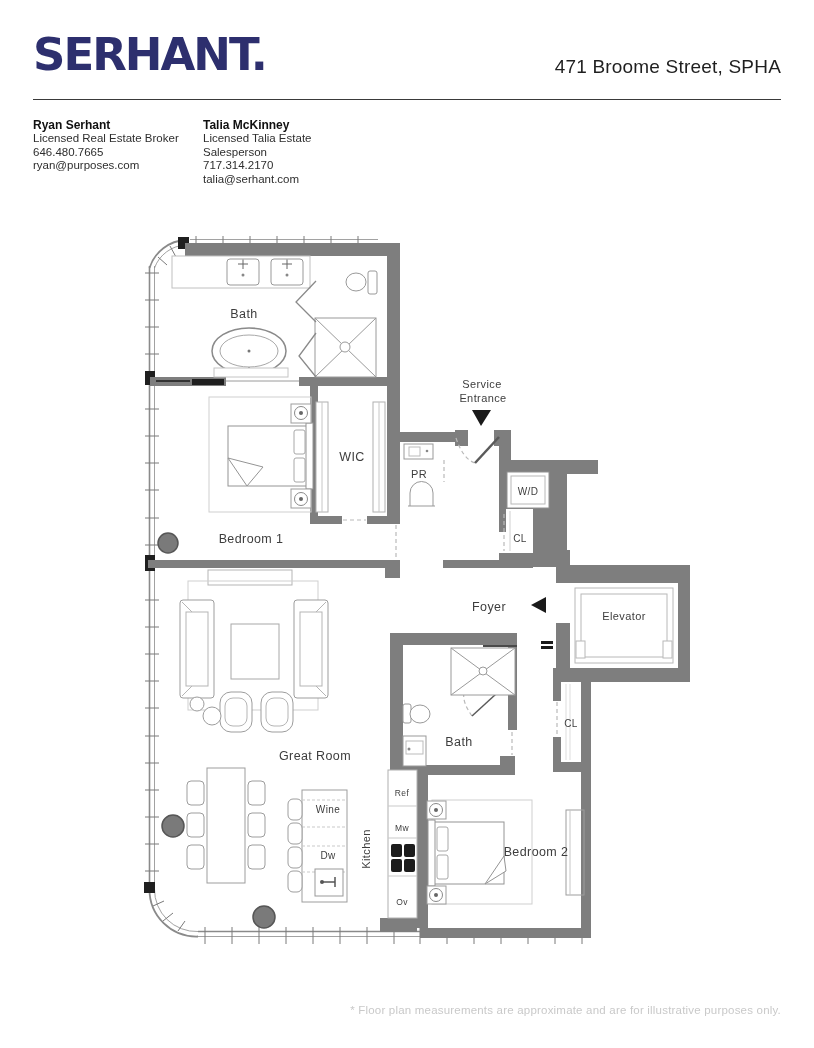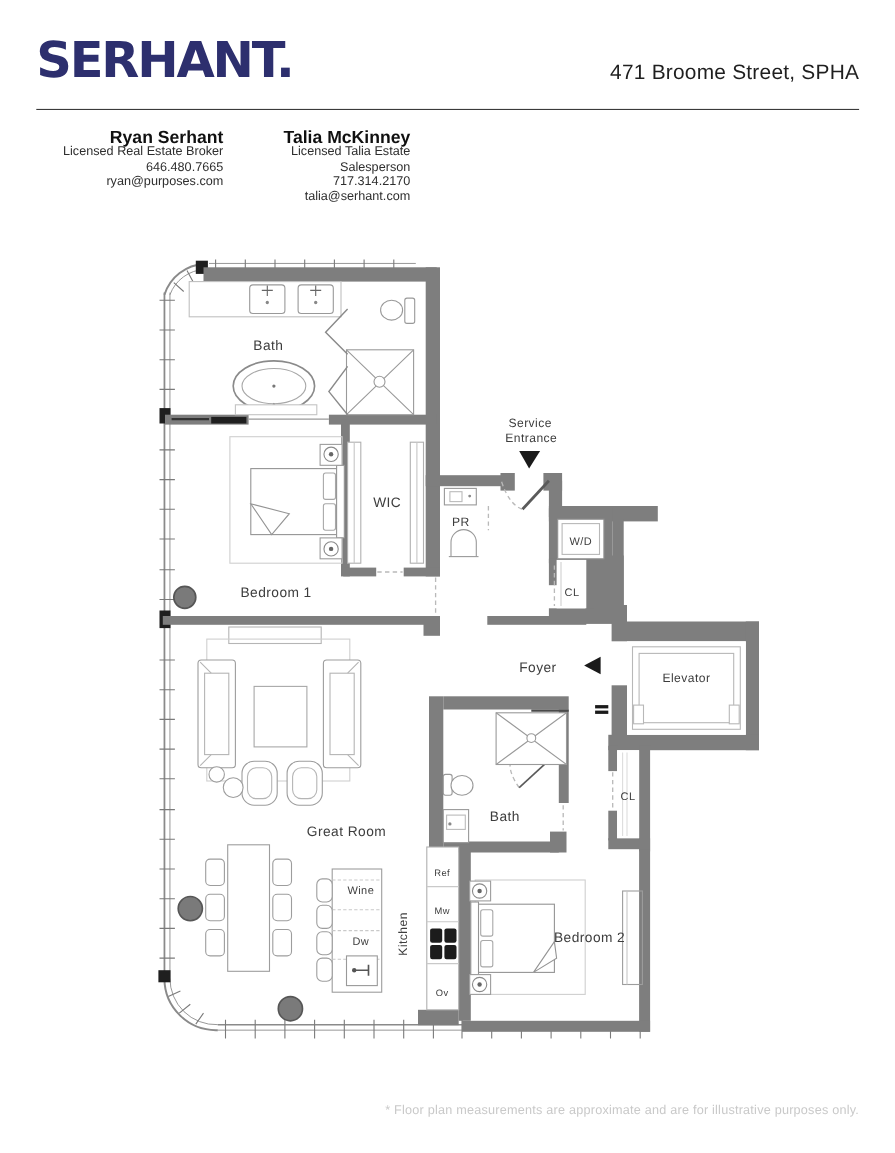--- a/index.html
+++ b/index.html
@@ -1,25 +1,25 @@
 <!DOCTYPE html>
 <html><head>
 <meta charset="utf-8">
 <style>
   html,body{margin:0;padding:0;background:#fff;}
   .page{position:relative;width:814px;height:1048px;background:#fff;overflow:hidden;
-        font-family:"Liberation Sans",sans-serif;text-align:right;}
+        font-family:"Liberation Sans",sans-serif;}
   .header{position:absolute;left:33px;right:33px;top:30px;}
   .logo{position:absolute;left:0;top:2px;font-family:"DejaVu Sans",sans-serif;
         font-weight:bold;font-size:45px;letter-spacing:-2px;color:#2d2f6e;line-height:1;}
   .address{position:absolute;right:0;top:26px;font-size:19px;color:#1f1f1f;letter-spacing:.2px;}
   .rule{position:absolute;left:33px;right:33px;top:99px;border-top:1.6px solid #3a3a3a;}
   .agents{position:absolute;left:33px;top:119px;display:flex;}
   .agent{width:170px;font-size:11.5px;color:#2e2e2e;line-height:13.4px;}
-  .agent .name{font-weight:bold;font-size:16px;color:#101010;}
+  .agent .name{font-weight:bold;font-size:12px;color:#101010;}
   .footer{position:absolute;right:33px;top:1004px;font-size:11.5px;color:#c9c9c9;letter-spacing:.2px;}
   svg text{font-family:"Liberation Sans",sans-serif;fill:#3d3d3d;letter-spacing:.4px;}
   .lbl{font-size:12.5px;} .lblm{font-size:11px;} .lbls{font-size:10px;} .lblt{font-size:8.5px;}
 </style>
 </head>
 <body>
 
 <div class="page">
 
   <div class="header">

